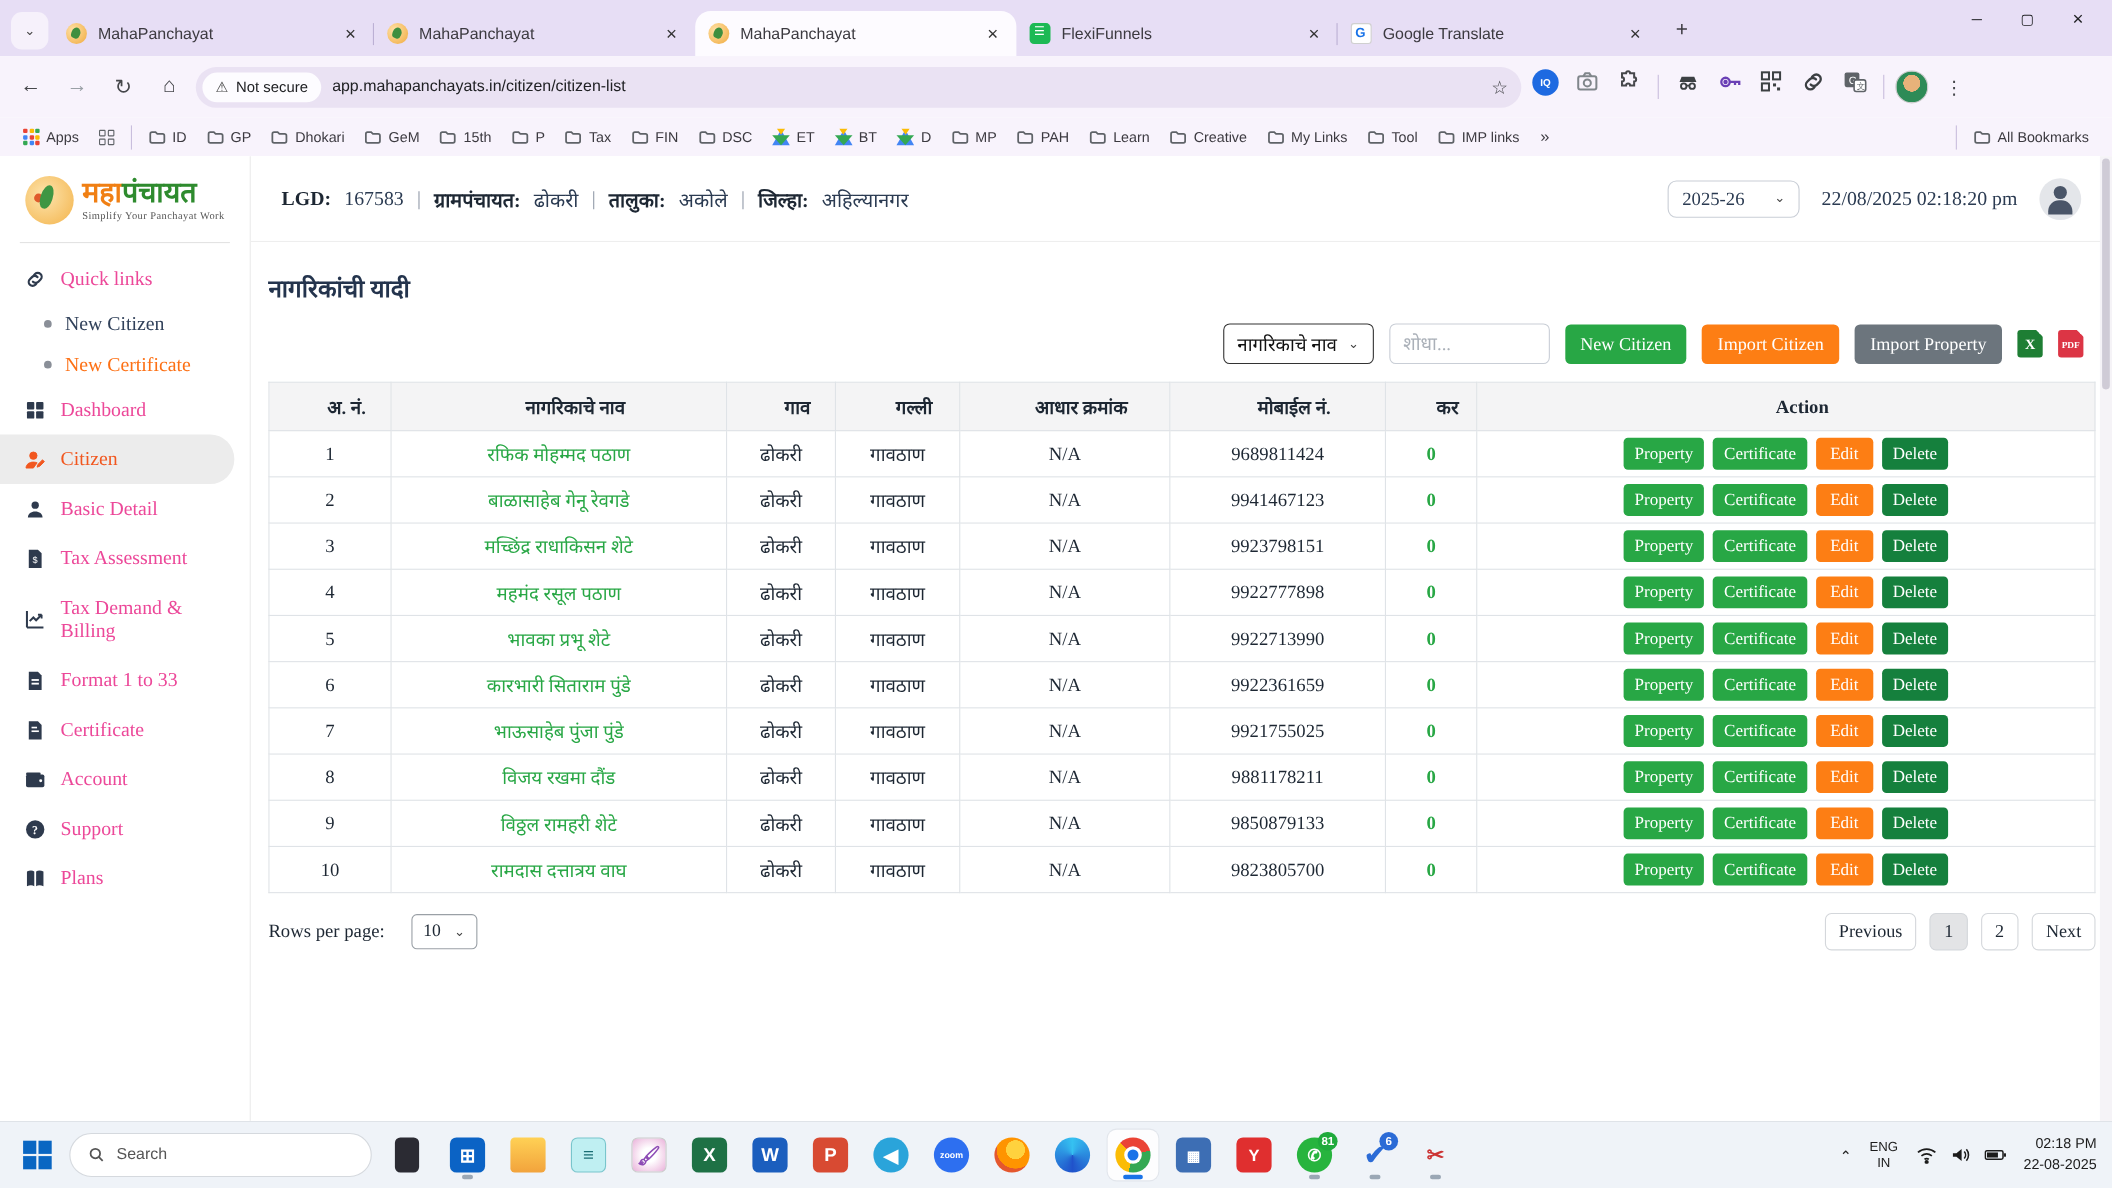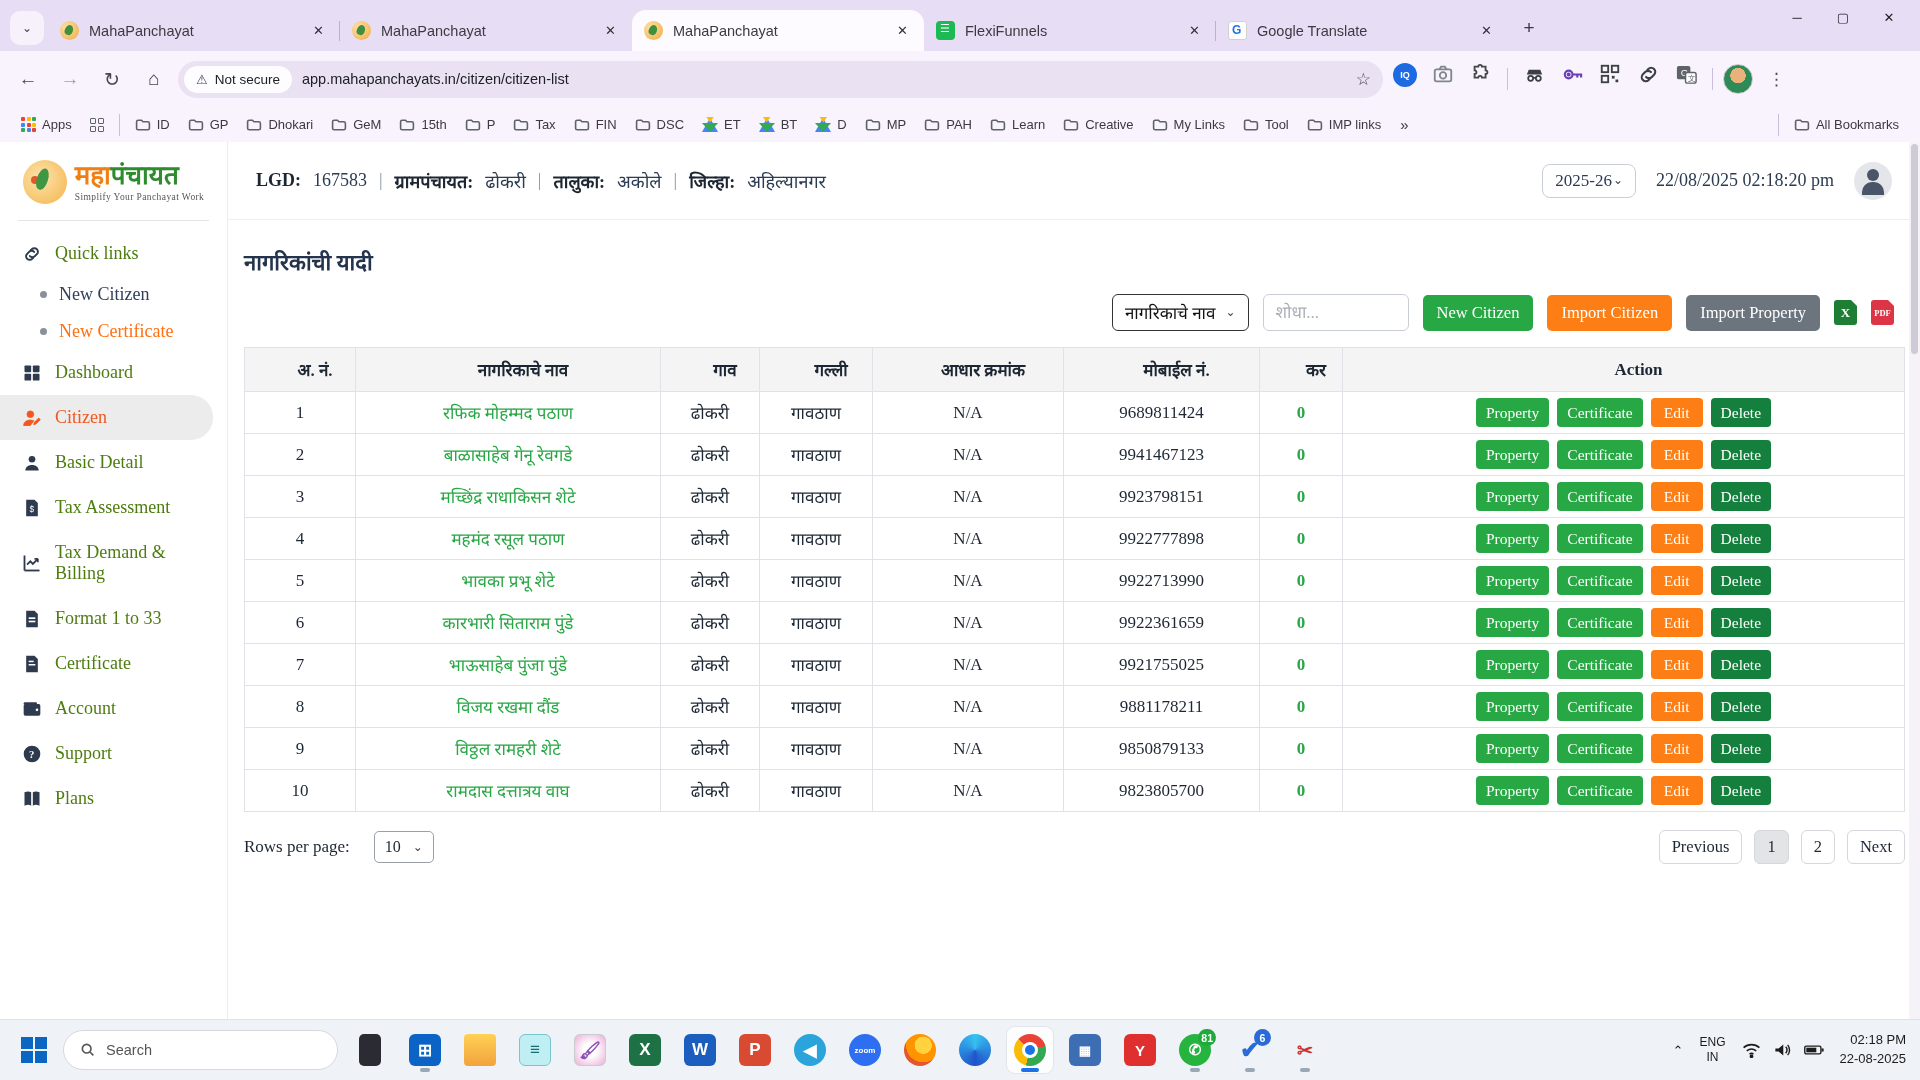--- a/index.html
+++ b/index.html
@@ -76,36 +76,36 @@
   .logo-row { display:flex; align-items:center; justify-content:center; gap:8px; padding:0 10px; }
   .logo-circle { width:44px; height:44px; border-radius:50%; background:radial-gradient(circle at 40% 40%, #fde4ad, #f3b34a);
     position:relative; flex:none; }
   .logo-circle::after { content:""; position:absolute; left:14px; top:8px; width:11px; height:22px;
     background:#3f9643; border-radius:50% 50% 45% 45%; transform:rotate(18deg); }
   .logo-circle::before { content:""; position:absolute; left:8px; top:16px; width:8px; height:8px; border-radius:50%; background:#e05a2b; }
   .logo-text { font-size:26px; font-weight:bold; line-height:1; }
   .logo-text .p1 { color:#f07f13; } .logo-text .p2 { color:#2e8b2e; }
   .logo-sub { font-size:9.5px; color:#555; letter-spacing:.4px; margin-top:3px; text-align:center; }
   .side-divider { height:1px; background:#e3e3e3; margin:16px 18px 10px 18px; }
-  .side-item { display:flex; align-items:center; gap:13px; padding:12px 10px 12px 22px; font-size:18px; color:#4d7c0f; }
+  .side-item { display:flex; align-items:center; gap:13px; padding:12px 10px 12px 22px; font-size:18px; color:#ec4899; }
   .side-item svg { width:20px; height:20px; flex:none; }
   .side-sub { padding:8px 10px 8px 40px; font-size:18px; display:flex; align-items:center; gap:12px; }
   .side-sub .dot { width:7px; height:7px; border-radius:50%; background:#8a8f98; flex:none; }
   .side-sub.orange { color:#fd7014; }
   .side-item.active { background:#ececec; border-radius:0 22px 22px 0; margin-right:14px; color:#f1571f; }
   .side-item.active svg { stroke:#f1571f; fill:#f1571f; }
 
   .content { flex:1; display:flex; flex-direction:column; font-family:"Liberation Serif", serif; min-width:0; }
   .app-header { height:78px; border-bottom:1px solid #eee; display:flex; align-items:center; padding:0 28px 0 28px; }
   .lgd-group { display:flex; align-items:center; gap:12px; font-size:18px; color:#2b3b52; white-space:nowrap; }
   .lgd-group b { color:#1d2733; }
   .lgd-group .bar { color:#8a93a3; }
   .hdr-right { margin-left:auto; display:flex; align-items:center; gap:20px; }
   .year-select { border:1px solid #c9ced6; border-radius:8px; padding:6px 12px; font-size:17px; color:#2b3b52;
-    display:flex; gap:1px; align-items:center; background:#fff; }
+    display:flex; gap:27px; align-items:center; background:#fff; }
   .hdr-datetime { font-size:18px; color:#2b3b52; }
   .hdr-avatar { width:38px; height:38px; border-radius:50%; background:#e4e6ea; position:relative; }
   .hdr-avatar::before { content:""; position:absolute; left:13px; top:7px; width:12px; height:12px; border-radius:50%; background:#4a5568; }
   .hdr-avatar::after { content:""; position:absolute; left:8px; top:20px; width:22px; height:13px;
     border-radius:10px 10px 0 0; background:#4a5568; }
 
   .main { padding:20px 26px 0 16px; flex:1; }
   .page-title { font-size:22px; font-weight:bold; color:#24344d; margin:6px 0 0 0; }
   .controls { display:flex; align-items:center; justify-content:flex-end; gap:14px; margin-top:18px; }
   .filter-select { border:1.5px solid #333; border-radius:6px; height:37px; display:flex; align-items:center;

